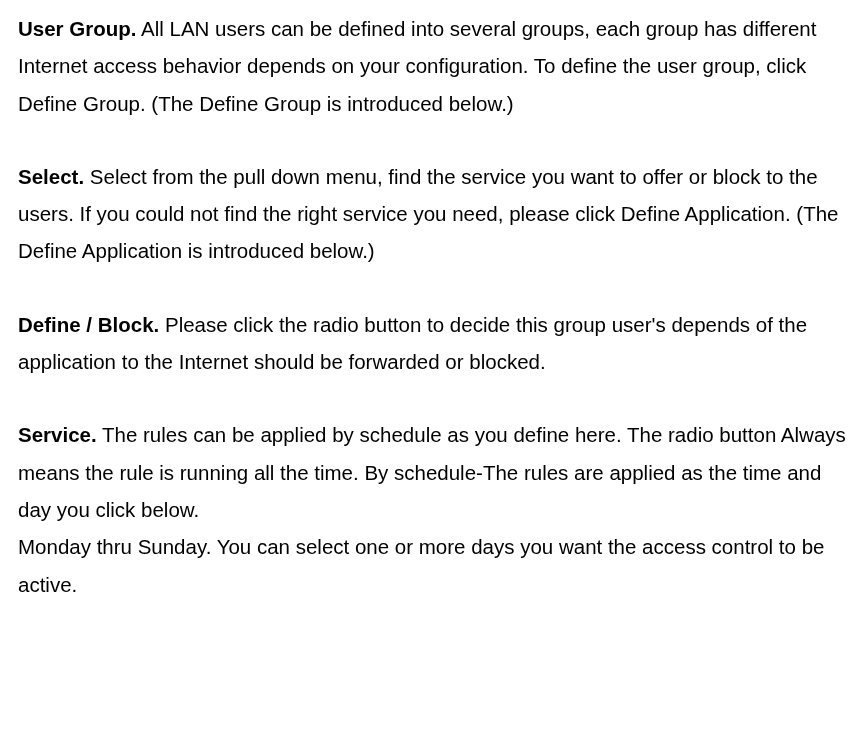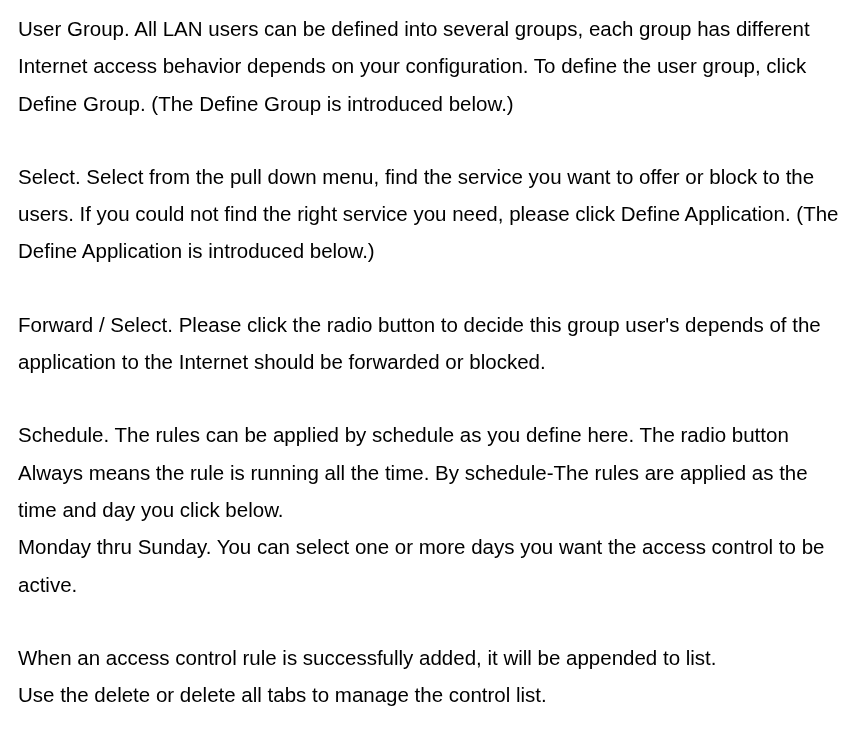--- a/index.html
+++ b/index.html
@@ -13,41 +13,39 @@
       width: 864px;
       box-sizing: border-box;
     }
     .para {
       margin: 0 0 36px 0;
     }
     .para:last-child {
       margin-bottom: 0;
     }
     .bold {
-      font-weight: normal;
+      font-weight: bold;
     }
   </style>
 </head>
 <body>
 
 <p class="para">
   <span class="bold">User Group.</span><span> All LAN users can be defined into several groups, each group has different Internet access behavior depends on your configuration. To define the user group, click Define Group. (The Define Group is introduced below.)</span>
 </p>
 
 <p class="para">
   <span class="bold">Select.</span><span> Select from the pull down menu, find the service you want to offer or block to the users. If you could not find the right service you need, please click Define Application. (The Define Application is introduced below.)</span>
 </p>
 
 <p class="para">
-  <span class="bold">Forward / Select.</span><span> Please click the radio button to decide this group user's depends of the application to the Internet should be forwarded or blocked.</span>
+  <span class="bold">Define / Block.</span><span> Please click the radio button to decide this group user's depends of the application to the Internet should be forwarded or blocked.</span>
 </p>
 
 <p class="para">
-  <span class="bold">Schedule.</span><span> The rules can be applied by schedule as you define here. The radio button Always means the rule is running all the time. By schedule-The rules are applied as the time and day you click below.</span>
+  <span class="bold">Service.</span><span> The rules can be applied by schedule as you define here. The radio button Always means the rule is running all the time. By schedule-The rules are applied as the time and day you click below.</span>
   <br>
   <span>Monday thru Sunday. You can select one or more days you want the access control to be active.</span>
 </p>
 
 <p class="para">
-  <span>When an access control rule is successfully added, it will be appended to list.</span>
   <br>
-  <span>Use the delete or delete all tabs to manage the control list.</span>
 </p>
 
 </body></html>

